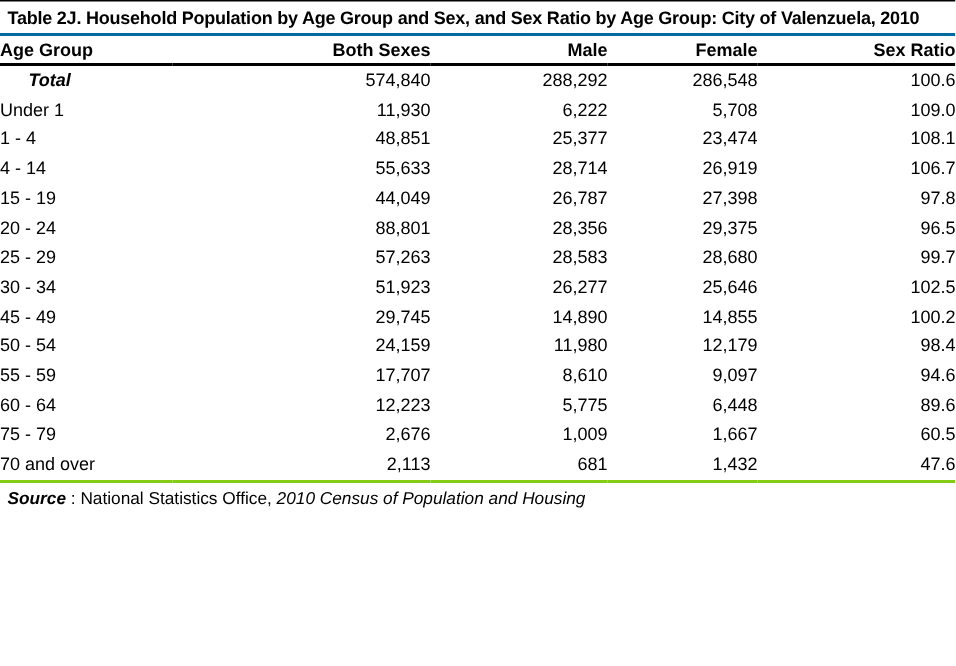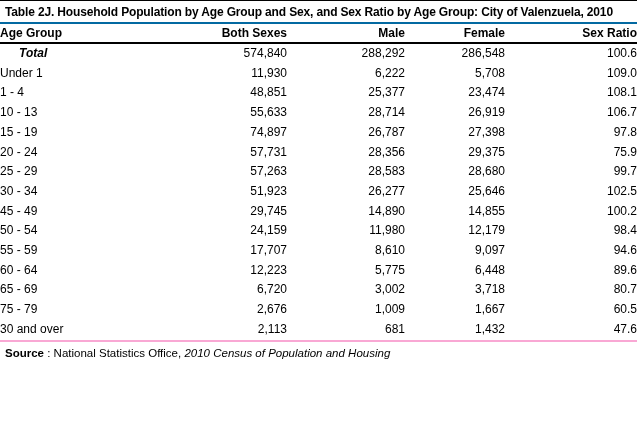--- a/index.html
+++ b/index.html
@@ -18,21 +18,21 @@
     font-size: 12px;
     letter-spacing: -0.15px;
     white-space: nowrap;
     padding: 4px 2px 3px 5px;
     border-bottom: 2px solid #0369a1;
   }
   table.pop {
     border-collapse: collapse;
     table-layout: fixed;
     width: 637px;
-    border-bottom: 2px solid #f9a8d4;
+    border-bottom: 2px solid #84cc16;
   }
   table.pop th, table.pop td {
     font-size: 12px;
     padding: 0;
     overflow: hidden;
     white-space: nowrap;
   }
   thead th {
     font-weight: bold;
     height: 18px;
@@ -48,21 +48,21 @@
     font-weight: bold;
     font-style: italic;
     text-align: left;
     padding-left: 19px;
   }
   .source {
     font-size: 11.5px;
     margin: 5px 0 0 5px;
     white-space: pre;
   }
-  .src-label { font-weight: bold; }
+  .src-label { font-weight: bold; font-style: italic; }
   .src-pub { font-style: italic; margin-top: 13px; }
 </style>
 </head>
 <body>
 
 <div class="page">
   <div class="title">Table 2J. Household Population by Age Group and Sex, and Sex Ratio by Age Group: City of Valenzuela, 2010</div>
 
   <table class="pop">
     <colgroup>
@@ -98,39 +98,39 @@
           <td class="num ratio">109.0</td>
         </tr>
         <tr>
           <td class="age">1 - 4</td>
           <td class="num">48,851</td>
           <td class="num">25,377</td>
           <td class="num">23,474</td>
           <td class="num ratio">108.1</td>
         </tr>
         <tr>
-          <td class="age">10 - 13</td>
+          <td class="age">4 - 14</td>
           <td class="num">55,633</td>
           <td class="num">28,714</td>
           <td class="num">26,919</td>
           <td class="num ratio">106.7</td>
         </tr>
         <tr>
           <td class="age">15 - 19</td>
-          <td class="num">74,897</td>
+          <td class="num">44,049</td>
           <td class="num">26,787</td>
           <td class="num">27,398</td>
           <td class="num ratio">97.8</td>
         </tr>
         <tr>
           <td class="age">20 - 24</td>
-          <td class="num">57,731</td>
+          <td class="num">88,801</td>
           <td class="num">28,356</td>
           <td class="num">29,375</td>
-          <td class="num ratio">75.9</td>
+          <td class="num ratio">96.5</td>
         </tr>
         <tr>
           <td class="age">25 - 29</td>
           <td class="num">57,263</td>
           <td class="num">28,583</td>
           <td class="num">28,680</td>
           <td class="num ratio">99.7</td>
         </tr>
         <tr>
           <td class="age">30 - 34</td>
@@ -161,35 +161,28 @@
           <td class="num ratio">94.6</td>
         </tr>
         <tr>
           <td class="age">60 - 64</td>
           <td class="num">12,223</td>
           <td class="num">5,775</td>
           <td class="num">6,448</td>
           <td class="num ratio">89.6</td>
         </tr>
         <tr>
-          <td class="age">65 - 69</td>
-          <td class="num">6,720</td>
-          <td class="num">3,002</td>
-          <td class="num">3,718</td>
-          <td class="num ratio">80.7</td>
-        </tr>
-        <tr>
           <td class="age">75 - 79</td>
           <td class="num">2,676</td>
           <td class="num">1,009</td>
           <td class="num">1,667</td>
           <td class="num ratio">60.5</td>
         </tr>
         <tr>
-          <td class="age">30 and over</td>
+          <td class="age">70 and over</td>
           <td class="num">2,113</td>
           <td class="num">681</td>
           <td class="num">1,432</td>
           <td class="num ratio">47.6</td>
         </tr>
       </tbody>
   </table>
 
   <div class="source"><span class="src-label">Source</span><span> : </span><span>National Statistics Office, </span><span class="src-pub">2010 Census of Population and Housing</span></div>
 </div>

